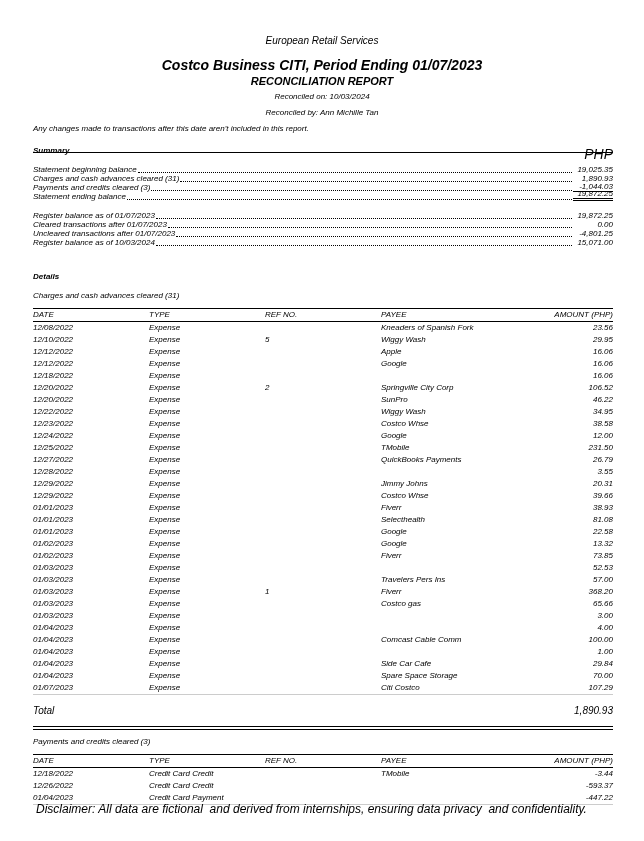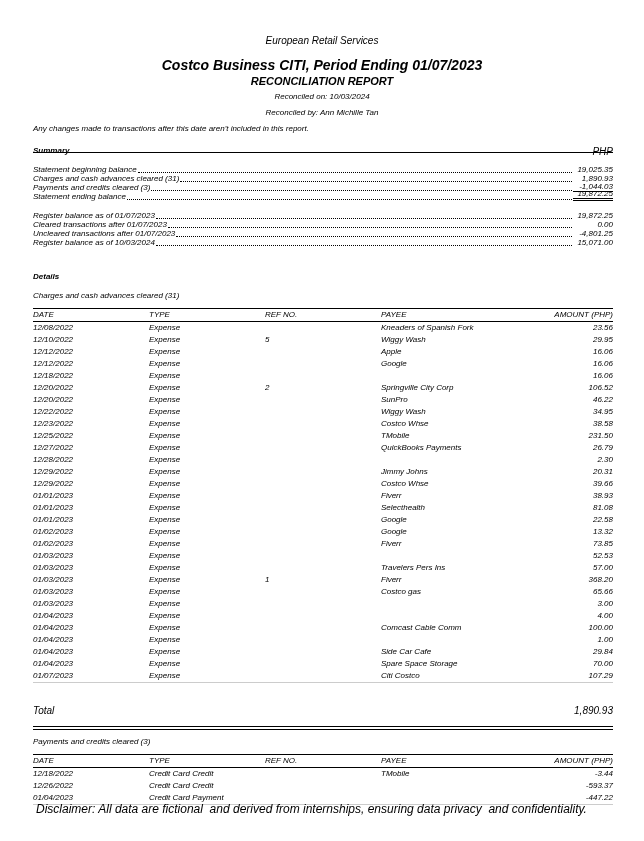--- a/index.html
+++ b/index.html
@@ -48,21 +48,21 @@
     .section-label {
       position: absolute;
       left: 33px;
       font-size: 8px;
       font-weight: bold;
     }
     .summary-label { top: 146px; }
     .currency {
       position: absolute;
       right: 31px; top: 146px;
-      font-size: 10px;
+      font-size: 14px;
     }
 
     .sum-block {
       position: absolute;
       left: 33px;
       width: 580px;
     }
     .sum-row {
       display: flex;
       align-items: flex-end;
@@ -279,39 +279,46 @@
           <td class="c-amt">34.95</td>
         </tr>
         <tr>
           <td class="c-date">12/23/2022</td>
           <td class="c-type">Expense</td>
           <td class="c-ref"></td>
           <td class="c-payee">Costco Whse</td>
           <td class="c-amt">38.58</td>
         </tr>
         <tr>
+          <td class="c-date">12/24/2022</td>
+          <td class="c-type">Expense</td>
+          <td class="c-ref"></td>
+          <td class="c-payee">Google</td>
+          <td class="c-amt">12.00</td>
+        </tr>
+        <tr>
           <td class="c-date">12/25/2022</td>
           <td class="c-type">Expense</td>
           <td class="c-ref"></td>
           <td class="c-payee">TMobile</td>
           <td class="c-amt">231.50</td>
         </tr>
         <tr>
           <td class="c-date">12/27/2022</td>
           <td class="c-type">Expense</td>
           <td class="c-ref"></td>
           <td class="c-payee">QuickBooks Payments</td>
           <td class="c-amt">26.79</td>
         </tr>
         <tr>
           <td class="c-date">12/28/2022</td>
           <td class="c-type">Expense</td>
           <td class="c-ref"></td>
           <td class="c-payee"></td>
-          <td class="c-amt">2.30</td>
+          <td class="c-amt">3.55</td>
         </tr>
         <tr>
           <td class="c-date">12/29/2022</td>
           <td class="c-type">Expense</td>
           <td class="c-ref"></td>
           <td class="c-payee">Jimmy Johns</td>
           <td class="c-amt">20.31</td>
         </tr>
         <tr>
           <td class="c-date">12/29/2022</td>

